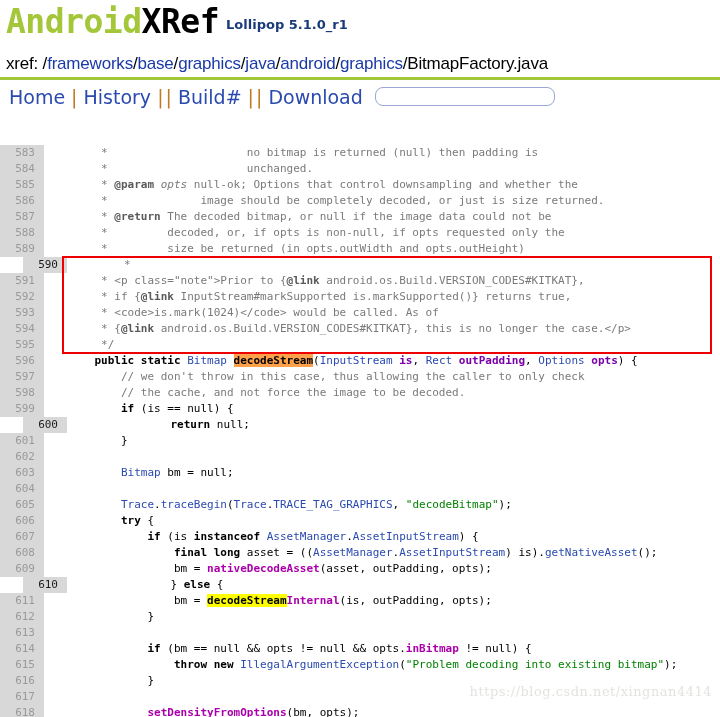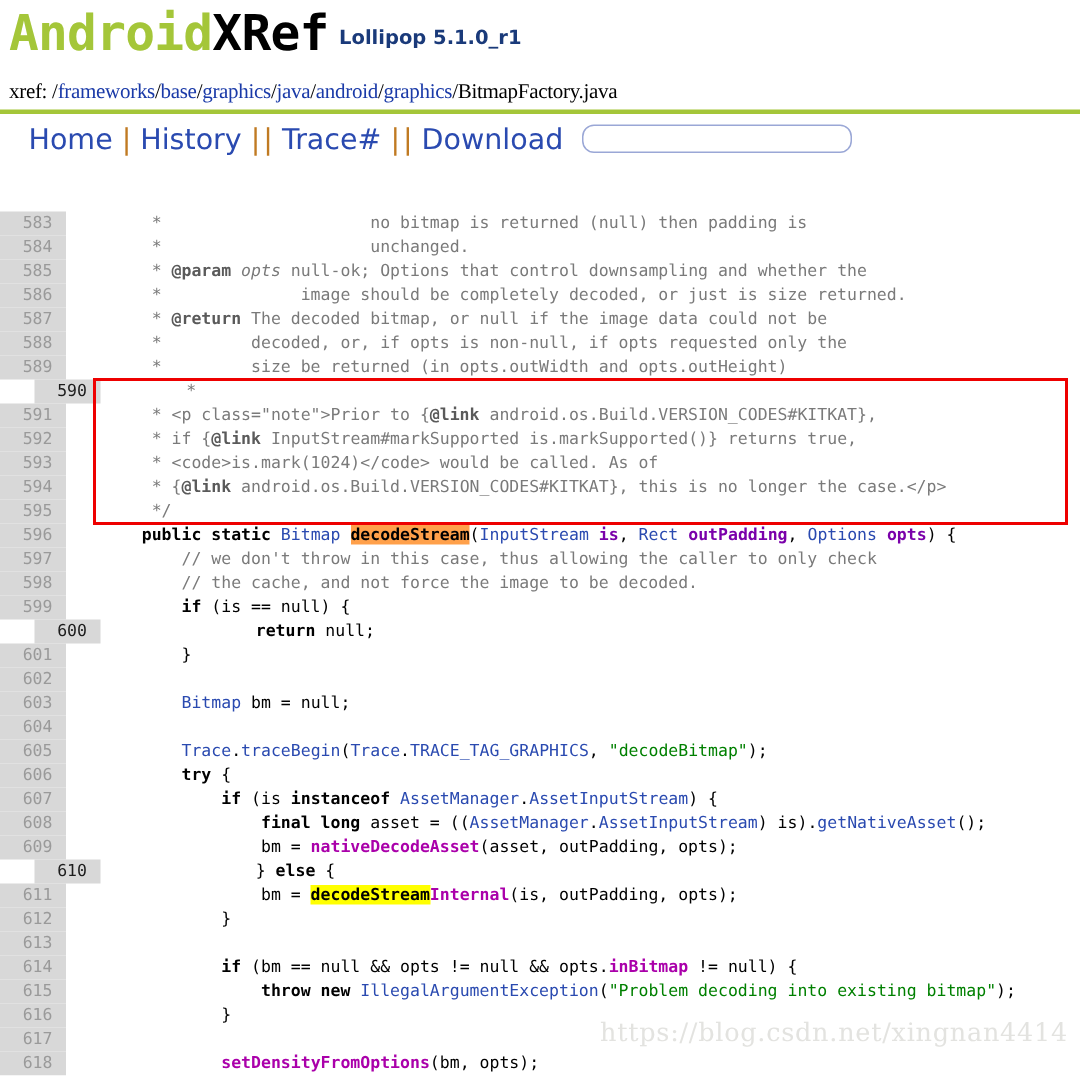--- a/index.html
+++ b/index.html
@@ -41,22 +41,22 @@
     font-size: 13px;
     font-weight: bold;
     color: #1a3a7a;
     margin-left: 7px;
     position: relative;
     top: -4px;
   }
 
   
   #breadcrumb {
-    font-family: Liberation Serif, serif;
-    font-size: 14px;
+    font-family: Liberation Sans, sans-serif;
+    font-size: 17px;
     color: #000000;
     padding: 8px 0 3px 6px;
     white-space: nowrap;
     letter-spacing: -0.2px;
   }
   #breadcrumb .seg {
     color: #1a3aa8;
     text-decoration: none;
   }
   #breadcrumb .sep { color: #000000; }
@@ -68,21 +68,21 @@
     background: #a4c639;
     width: 100%;
   }
 
   
   #navbar {
     height: 33px;
     display: flex;
     align-items: center;
     white-space: nowrap;
-    padding-left: 14px;
+    padding-left: 4px;
     box-sizing: border-box;
     overflow: hidden;
   }
   .nav-link {
     font-family: "DejaVu Sans", sans-serif;
     font-size: 19px;
     color: #2a4ab0;
     text-decoration: none;
     padding: 0 5px;
   }
@@ -165,21 +165,21 @@
     pointer-events: none;
     box-sizing: border-box;
   }
 
   
   #watermark {
     position: absolute;
     right: 8px;
     bottom: 18px;
     font-family: "DejaVu Serif", serif;
-    font-size: 17px;
+    font-size: 13px;
     color: #e3e3e0;
     letter-spacing: 0.5px;
     white-space: nowrap;
     user-select: none;
   }
 </style>
 </head>
 <body>
 
 <div id="header">
@@ -190,21 +190,21 @@
   <span class="label">xref: </span><span id="breadcrumb-path"><span class="sep">/</span><a class="seg" href="#">frameworks</a><span class="sep">/</span><a class="seg" href="#">base</a><span class="sep">/</span><a class="seg" href="#">graphics</a><span class="sep">/</span><a class="seg" href="#">java</a><span class="sep">/</span><a class="seg" href="#">android</a><span class="sep">/</span><a class="seg" href="#">graphics</a><span class="sep">/</span><span class="tail">BitmapFactory.java</span></span>
 </div>
 <div class="green-rule"></div>
 
 <div id="navbar">
   <a class="nav-link" href="#">Home</a>
   <span class="nav-sep">|</span>
   <a class="nav-link" href="#">History</a>
   <span class="nav-sep">|</span>
   <span class="nav-sep">|</span>
-  <a class="nav-link" href="#">Trace#</a>
+  <a class="nav-link" href="#">Build#</a>
   <span class="nav-sep">|</span>
   <span class="nav-sep">|</span>
   <a class="nav-link" href="#">Download</a>
 
   <input id="search-input" type="text" value="" style="">
 
 </div>
 
 <div id="code-area">
   <div id="code-lines"><div class="code-line"><div class="lineno">583</div><div class="src"><span class="c">     *                     no bitmap is returned (null) then padding is</span></div></div><div class="code-line"><div class="lineno">584</div><div class="src"><span class="c">     *                     unchanged.</span></div></div><div class="code-line"><div class="lineno">585</div><div class="src"><span class="c">     * </span><span class="cb">@param</span><span class="c"> </span><span class="ci">opts</span><span class="c"> null-ok; Options that control downsampling and whether the</span></div></div><div class="code-line"><div class="lineno">586</div><div class="src"><span class="c">     *              image should be completely decoded, or just is size returned.</span></div></div><div class="code-line"><div class="lineno">587</div><div class="src"><span class="c">     * </span><span class="cb">@return</span><span class="c"> The decoded bitmap, or null if the image data could not be</span></div></div><div class="code-line"><div class="lineno">588</div><div class="src"><span class="c">     *         decoded, or, if opts is non-null, if opts requested only the</span></div></div><div class="code-line"><div class="lineno">589</div><div class="src"><span class="c">     *         size be returned (in opts.outWidth and opts.outHeight)</span></div></div><div class="code-line"><div class="lineno decade">590</div><div class="src"><span class="c">     *</span></div></div><div class="code-line"><div class="lineno">591</div><div class="src"><span class="c">     * &lt;p class="note"&gt;Prior to {</span><span class="cb">@link</span><span class="c"> android.os.Build.VERSION_CODES#KITKAT},</span></div></div><div class="code-line"><div class="lineno">592</div><div class="src"><span class="c">     * if {</span><span class="cb">@link</span><span class="c"> InputStream#markSupported is.markSupported()} returns true,</span></div></div><div class="code-line"><div class="lineno">593</div><div class="src"><span class="c">     * &lt;code&gt;is.mark(1024)&lt;/code&gt; would be called. As of</span></div></div><div class="code-line"><div class="lineno">594</div><div class="src"><span class="c">     * {</span><span class="cb">@link</span><span class="c"> android.os.Build.VERSION_CODES#KITKAT}, this is no longer the case.&lt;/p&gt;</span></div></div><div class="code-line"><div class="lineno">595</div><div class="src"><span class="c">     */</span></div></div><div class="code-line"><div class="lineno">596</div><div class="src"><span class="p">    </span><span class="k">public static</span><span class="p"> </span><span class="t">Bitmap</span><span class="p"> </span><span class="hl-orange">decodeStream</span><span class="p">(</span><span class="t">InputStream</span><span class="p"> </span><span class="v">is</span><span class="p">, </span><span class="t">Rect</span><span class="p"> </span><span class="v">outPadding</span><span class="p">, </span><span class="t">Options</span><span class="p"> </span><span class="v">opts</span><span class="p">) {</span></div></div><div class="code-line"><div class="lineno">597</div><div class="src"><span class="c">        // we don't throw in this case, thus allowing the caller to only check</span></div></div><div class="code-line"><div class="lineno">598</div><div class="src"><span class="c">        // the cache, and not force the image to be decoded.</span></div></div><div class="code-line"><div class="lineno">599</div><div class="src"><span class="p">        </span><span class="k">if</span><span class="p"> (is == null) {</span></div></div><div class="code-line"><div class="lineno decade">600</div><div class="src"><span class="p">            </span><span class="k">return</span><span class="p"> null;</span></div></div><div class="code-line"><div class="lineno">601</div><div class="src"><span class="p">        }</span></div></div><div class="code-line"><div class="lineno">602</div><div class="src"><span class="p"></span></div></div><div class="code-line"><div class="lineno">603</div><div class="src"><span class="p">        </span><span class="t">Bitmap</span><span class="p"> bm = null;</span></div></div><div class="code-line"><div class="lineno">604</div><div class="src"><span class="p"></span></div></div><div class="code-line"><div class="lineno">605</div><div class="src"><span class="p">        </span><span class="t">Trace</span><span class="p">.</span><span class="t">traceBegin</span><span class="p">(</span><span class="t">Trace</span><span class="p">.</span><span class="t">TRACE_TAG_GRAPHICS</span><span class="p">, </span><span class="s">"decodeBitmap"</span><span class="p">);</span></div></div><div class="code-line"><div class="lineno">606</div><div class="src"><span class="p">        </span><span class="k">try</span><span class="p"> {</span></div></div><div class="code-line"><div class="lineno">607</div><div class="src"><span class="p">            </span><span class="k">if</span><span class="p"> (is </span><span class="k">instanceof</span><span class="p"> </span><span class="t">AssetManager</span><span class="p">.</span><span class="t">AssetInputStream</span><span class="p">) {</span></div></div><div class="code-line"><div class="lineno">608</div><div class="src"><span class="p">                </span><span class="k">final long</span><span class="p"> asset = ((</span><span class="t">AssetManager</span><span class="p">.</span><span class="t">AssetInputStream</span><span class="p">) is).</span><span class="t">getNativeAsset</span><span class="p">();</span></div></div><div class="code-line"><div class="lineno">609</div><div class="src"><span class="p">                bm = </span><span class="m">nativeDecodeAsset</span><span class="p">(asset, outPadding, opts);</span></div></div><div class="code-line"><div class="lineno decade">610</div><div class="src"><span class="p">            } </span><span class="k">else</span><span class="p"> {</span></div></div><div class="code-line"><div class="lineno">611</div><div class="src"><span class="p">                bm = </span><span class="hl-yellow">decodeStream</span><span class="m">Internal</span><span class="p">(is, outPadding, opts);</span></div></div><div class="code-line"><div class="lineno">612</div><div class="src"><span class="p">            }</span></div></div><div class="code-line"><div class="lineno">613</div><div class="src"><span class="p"></span></div></div><div class="code-line"><div class="lineno">614</div><div class="src"><span class="p">            </span><span class="k">if</span><span class="p"> (bm == null &amp;&amp; opts != null &amp;&amp; opts.</span><span class="m">inBitmap</span><span class="p"> != null) {</span></div></div><div class="code-line"><div class="lineno">615</div><div class="src"><span class="p">                </span><span class="k">throw new</span><span class="p"> </span><span class="t">IllegalArgumentException</span><span class="p">(</span><span class="s">"Problem decoding into existing bitmap"</span><span class="p">);</span></div></div><div class="code-line"><div class="lineno">616</div><div class="src"><span class="p">            }</span></div></div><div class="code-line"><div class="lineno">617</div><div class="src"><span class="p"></span></div></div><div class="code-line"><div class="lineno">618</div><div class="src"><span class="p">            </span><span class="m">setDensityFromOptions</span><span class="p">(bm, opts);</span></div></div><div class="code-line"><div class="lineno">619</div><div class="src"></div></div></div>

